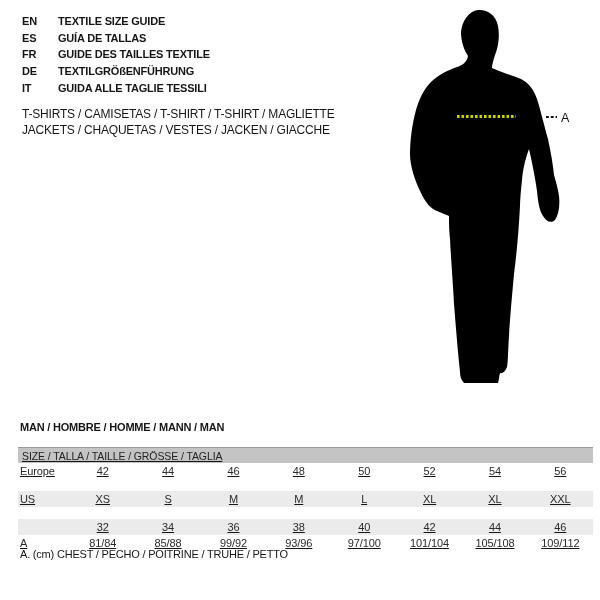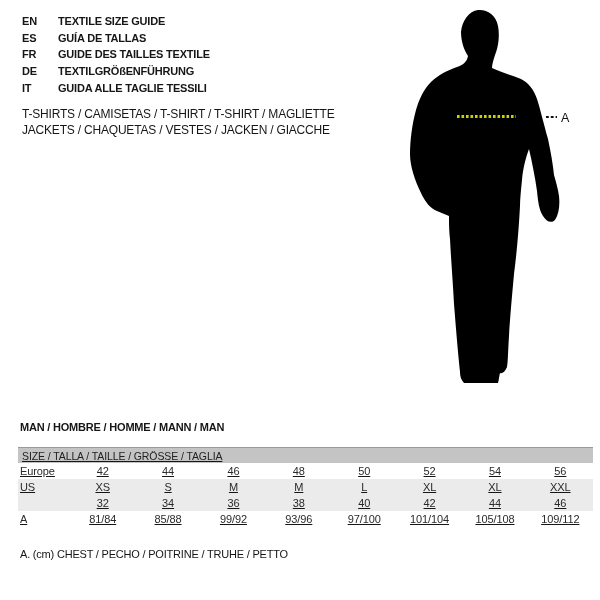--- a/index.html
+++ b/index.html
@@ -18,21 +18,21 @@
   .figure-wrap svg{display:block;}
   .measure-a{font-family:"Liberation Sans",sans-serif;font-size:12.5px;font-weight:400;}
   
   .section-title{position:absolute;left:20px;top:421px;font-size:11px;font-weight:700;letter-spacing:-0.2px;}
   
   .size-table{position:absolute;left:18px;top:447px;width:575px;letter-spacing:-0.1px;text-decoration:underline;}
   .t-header{height:15px;background:#c4c4c4;border-top:1px solid #9a9a9a;display:flex;align-items:center;padding-left:4px;font-size:10.5px;font-weight:400;color:#222;}
   .t-row{display:flex;height:16px;align-items:center;font-size:11px;color:#2a2a2a;}
   .t-row .lbl{flex:0 0 50px;width:50px;padding-left:2px;text-align:left;}
   .t-row .val{flex:1;text-align:center;}
-  .shade{background:#ebebeb;}
+  .shade{background:#ebebeb;margin-top:12px;}
   
   .footnote{position:absolute;left:20px;top:548px;font-size:11px;font-weight:400;letter-spacing:-0.2px;}
 </style>
 </head>
 <body>
 
 <div id="canvas">
 
   <div class="lang-block">
     <div class="lang-row">

